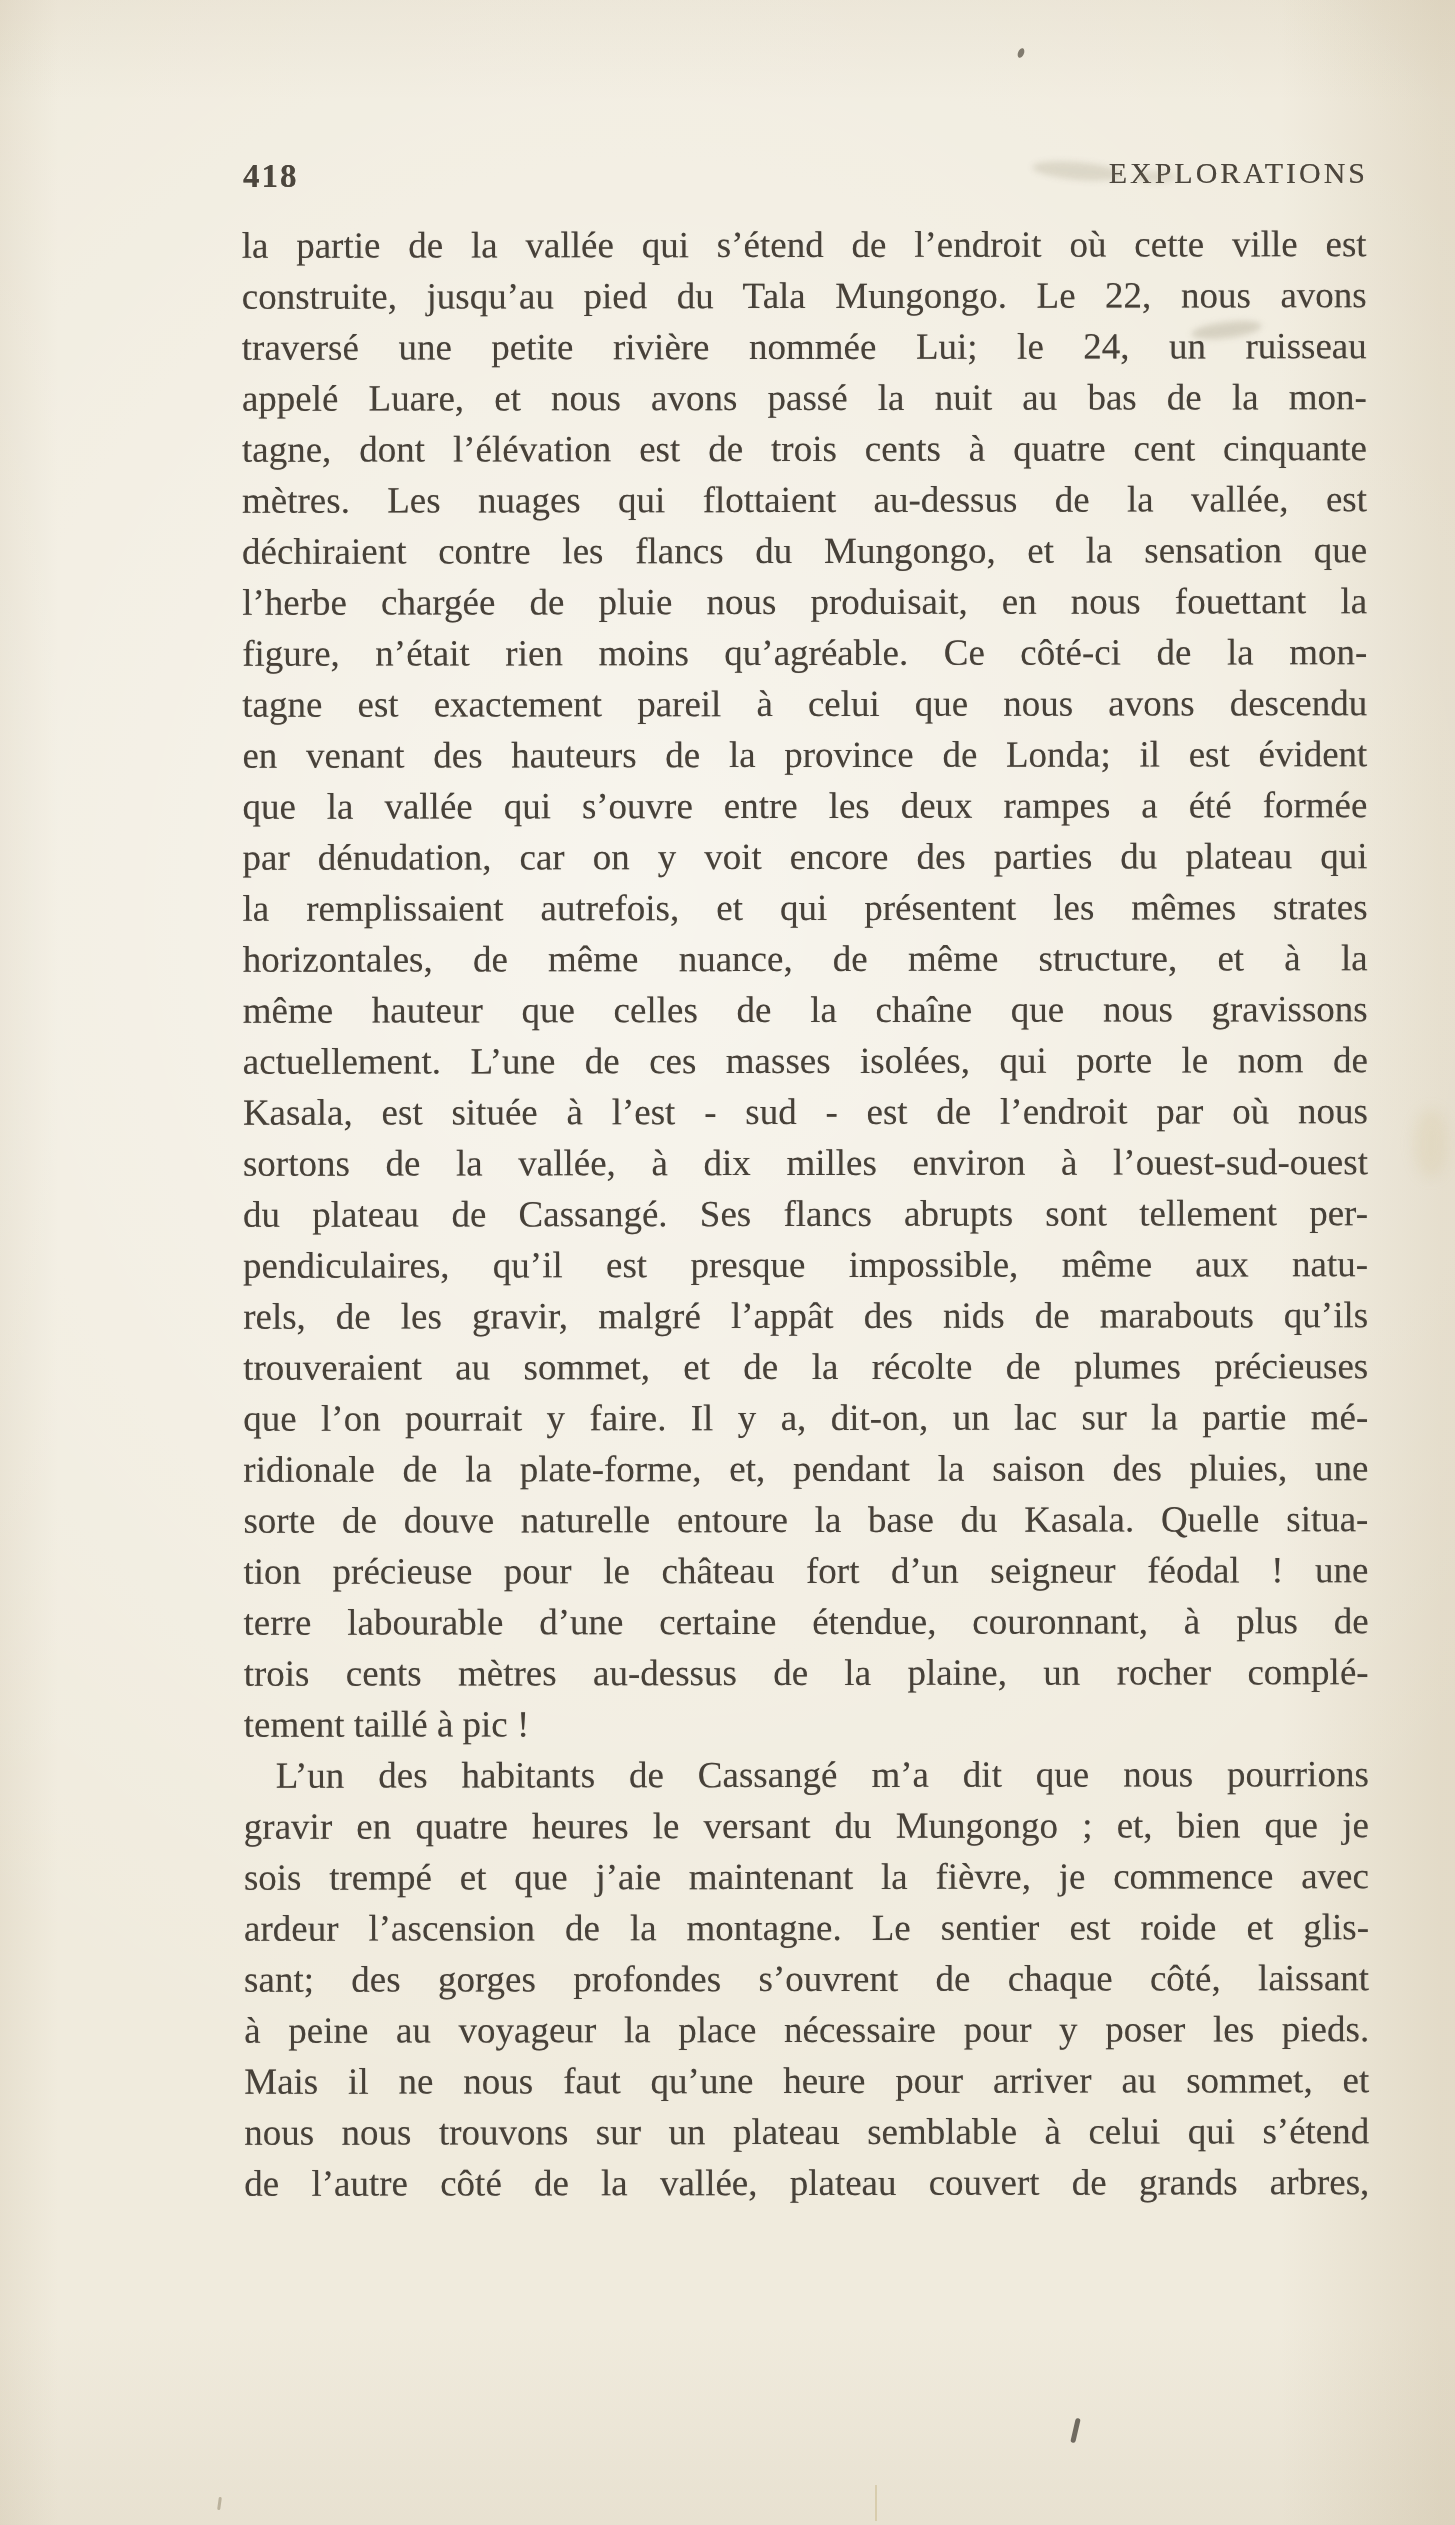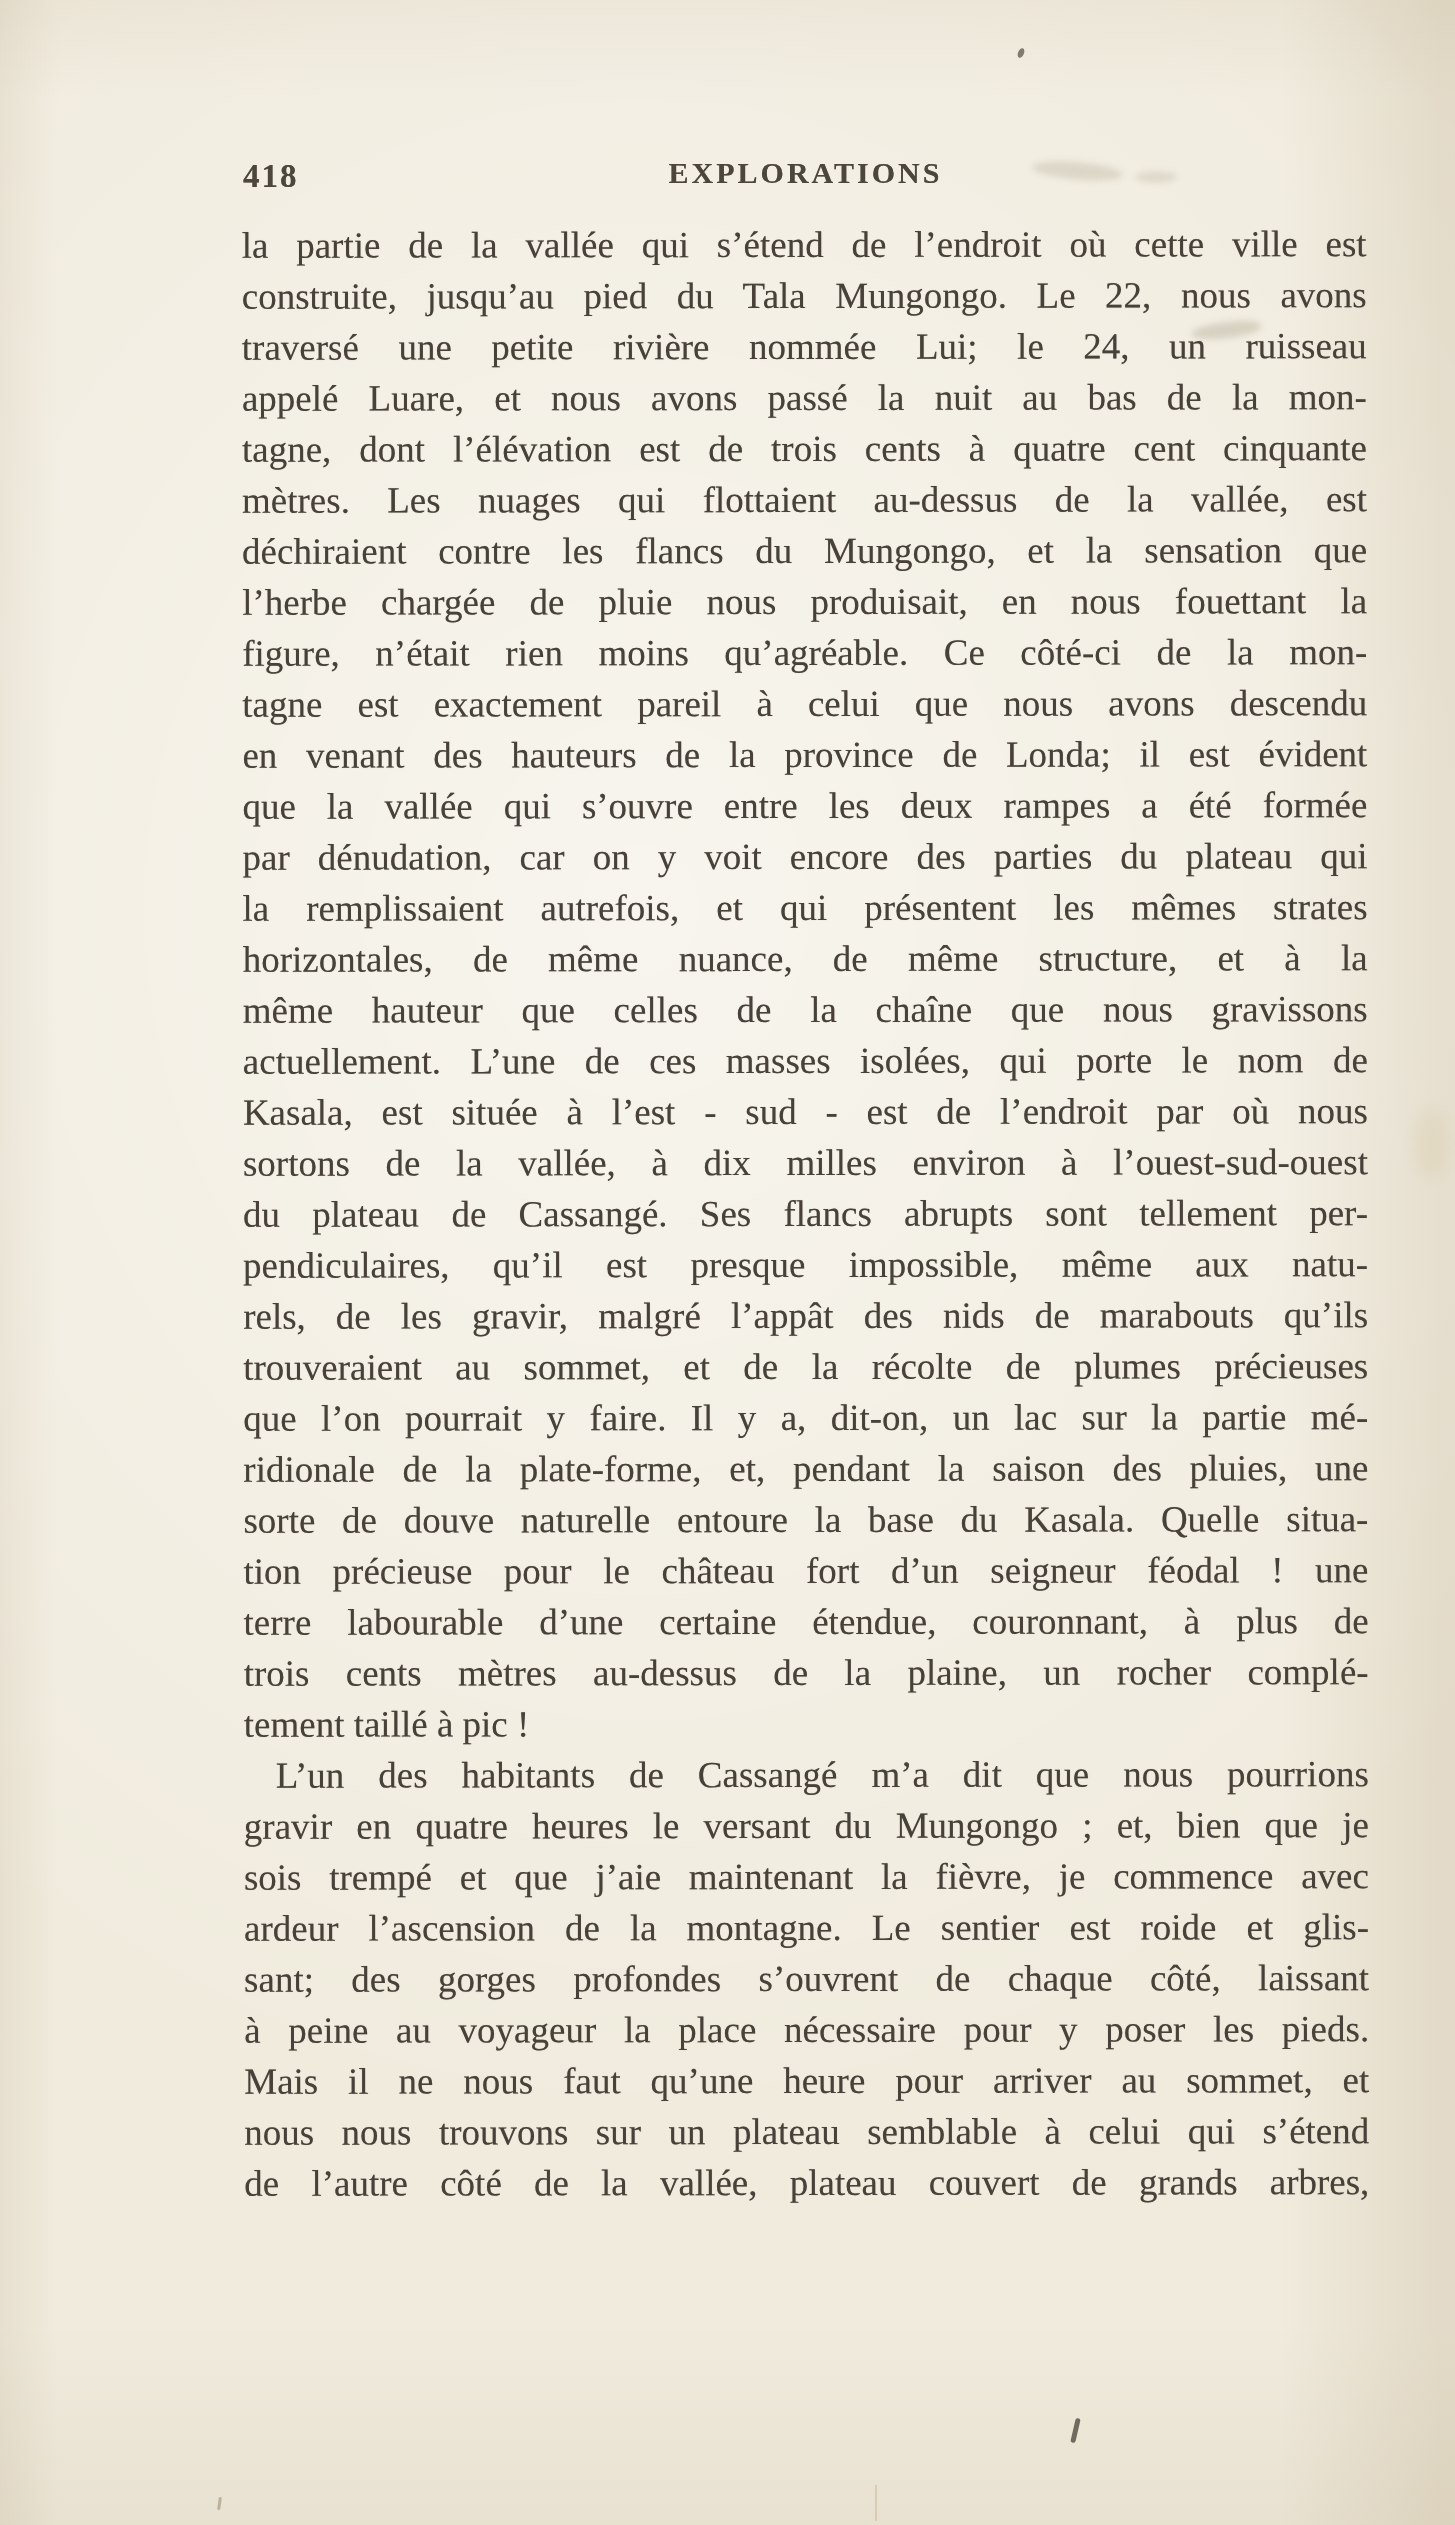--- a/index.html
+++ b/index.html
@@ -39,23 +39,23 @@
     font-weight: 600;
     letter-spacing: 2px;
     color: #4c463d;
     text-shadow: 0 0 0.6px rgba(76,70,61,0.55);
   }
   .running {
     position: absolute;
     left: 0;
     top: 0;
     width: 100%;
-    text-align: center;
+    text-align: right;
     font-size: 30px;
-    font-weight: 700;
+    font-weight: 400;
     letter-spacing: 3px;
     color: #4c463d;
     text-shadow: 0 0 0.6px rgba(76,70,61,0.55);
   }
   
   .body-text {
     position: absolute;
     left: 243px;
     top: 219px;
     width: 1125px;

